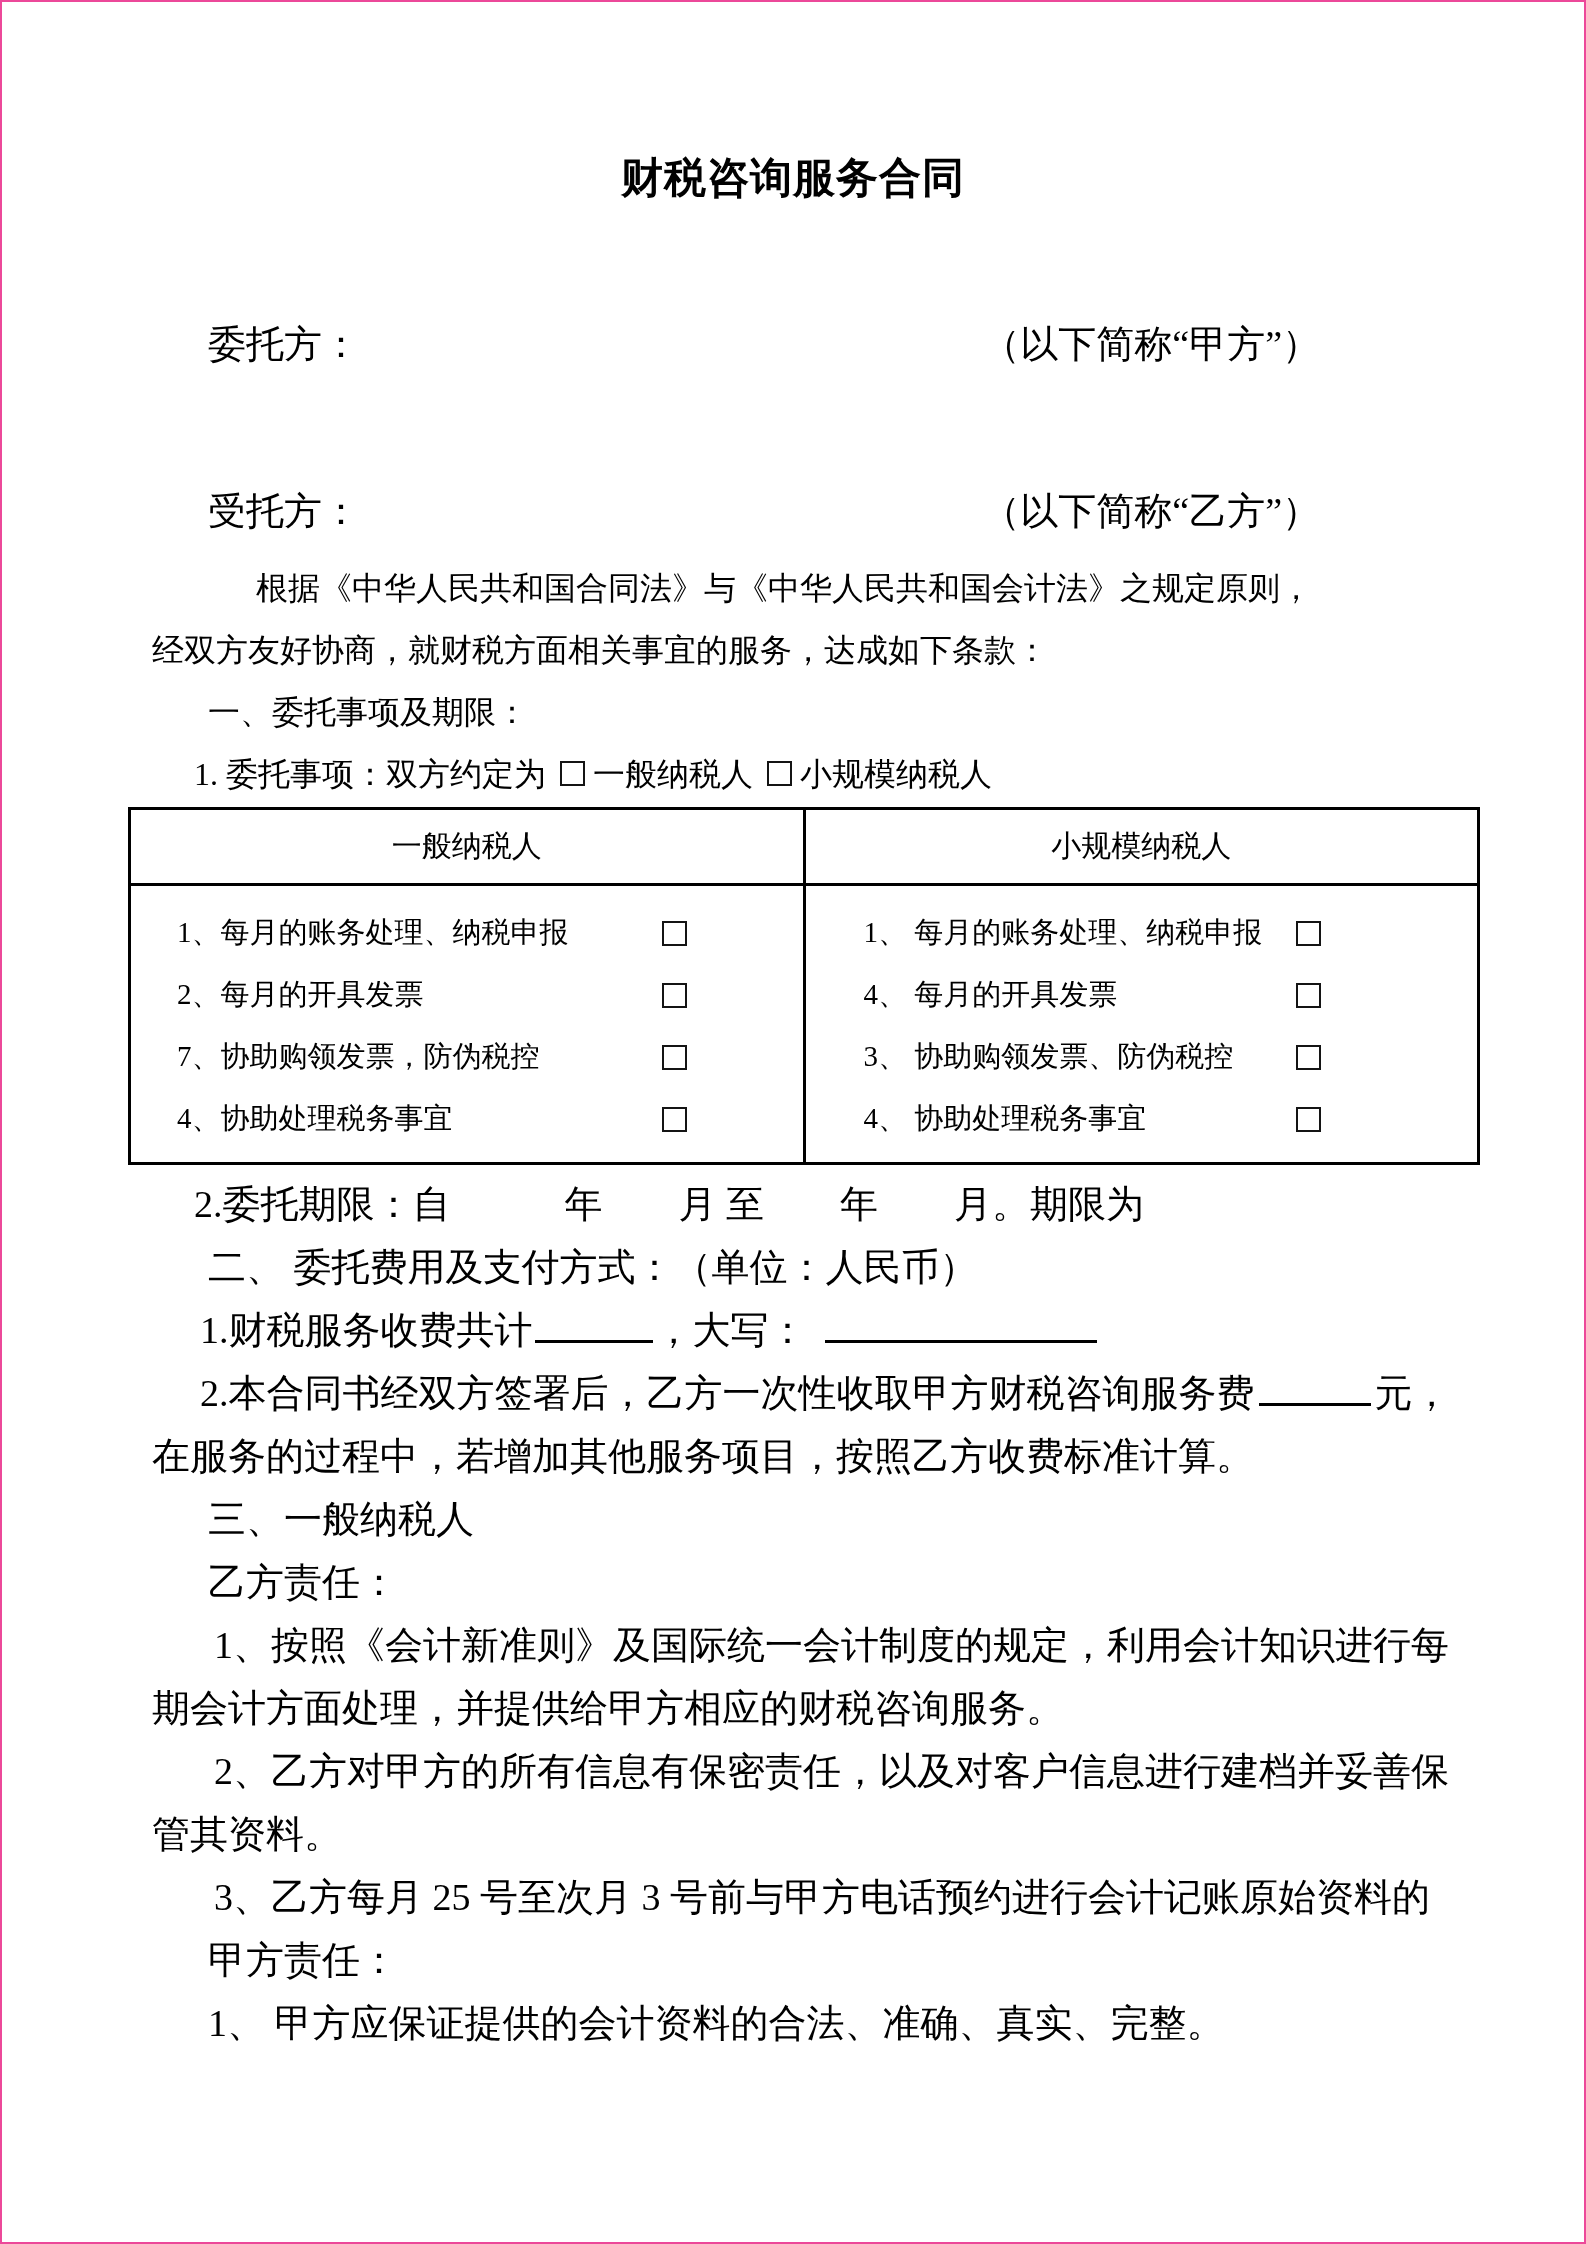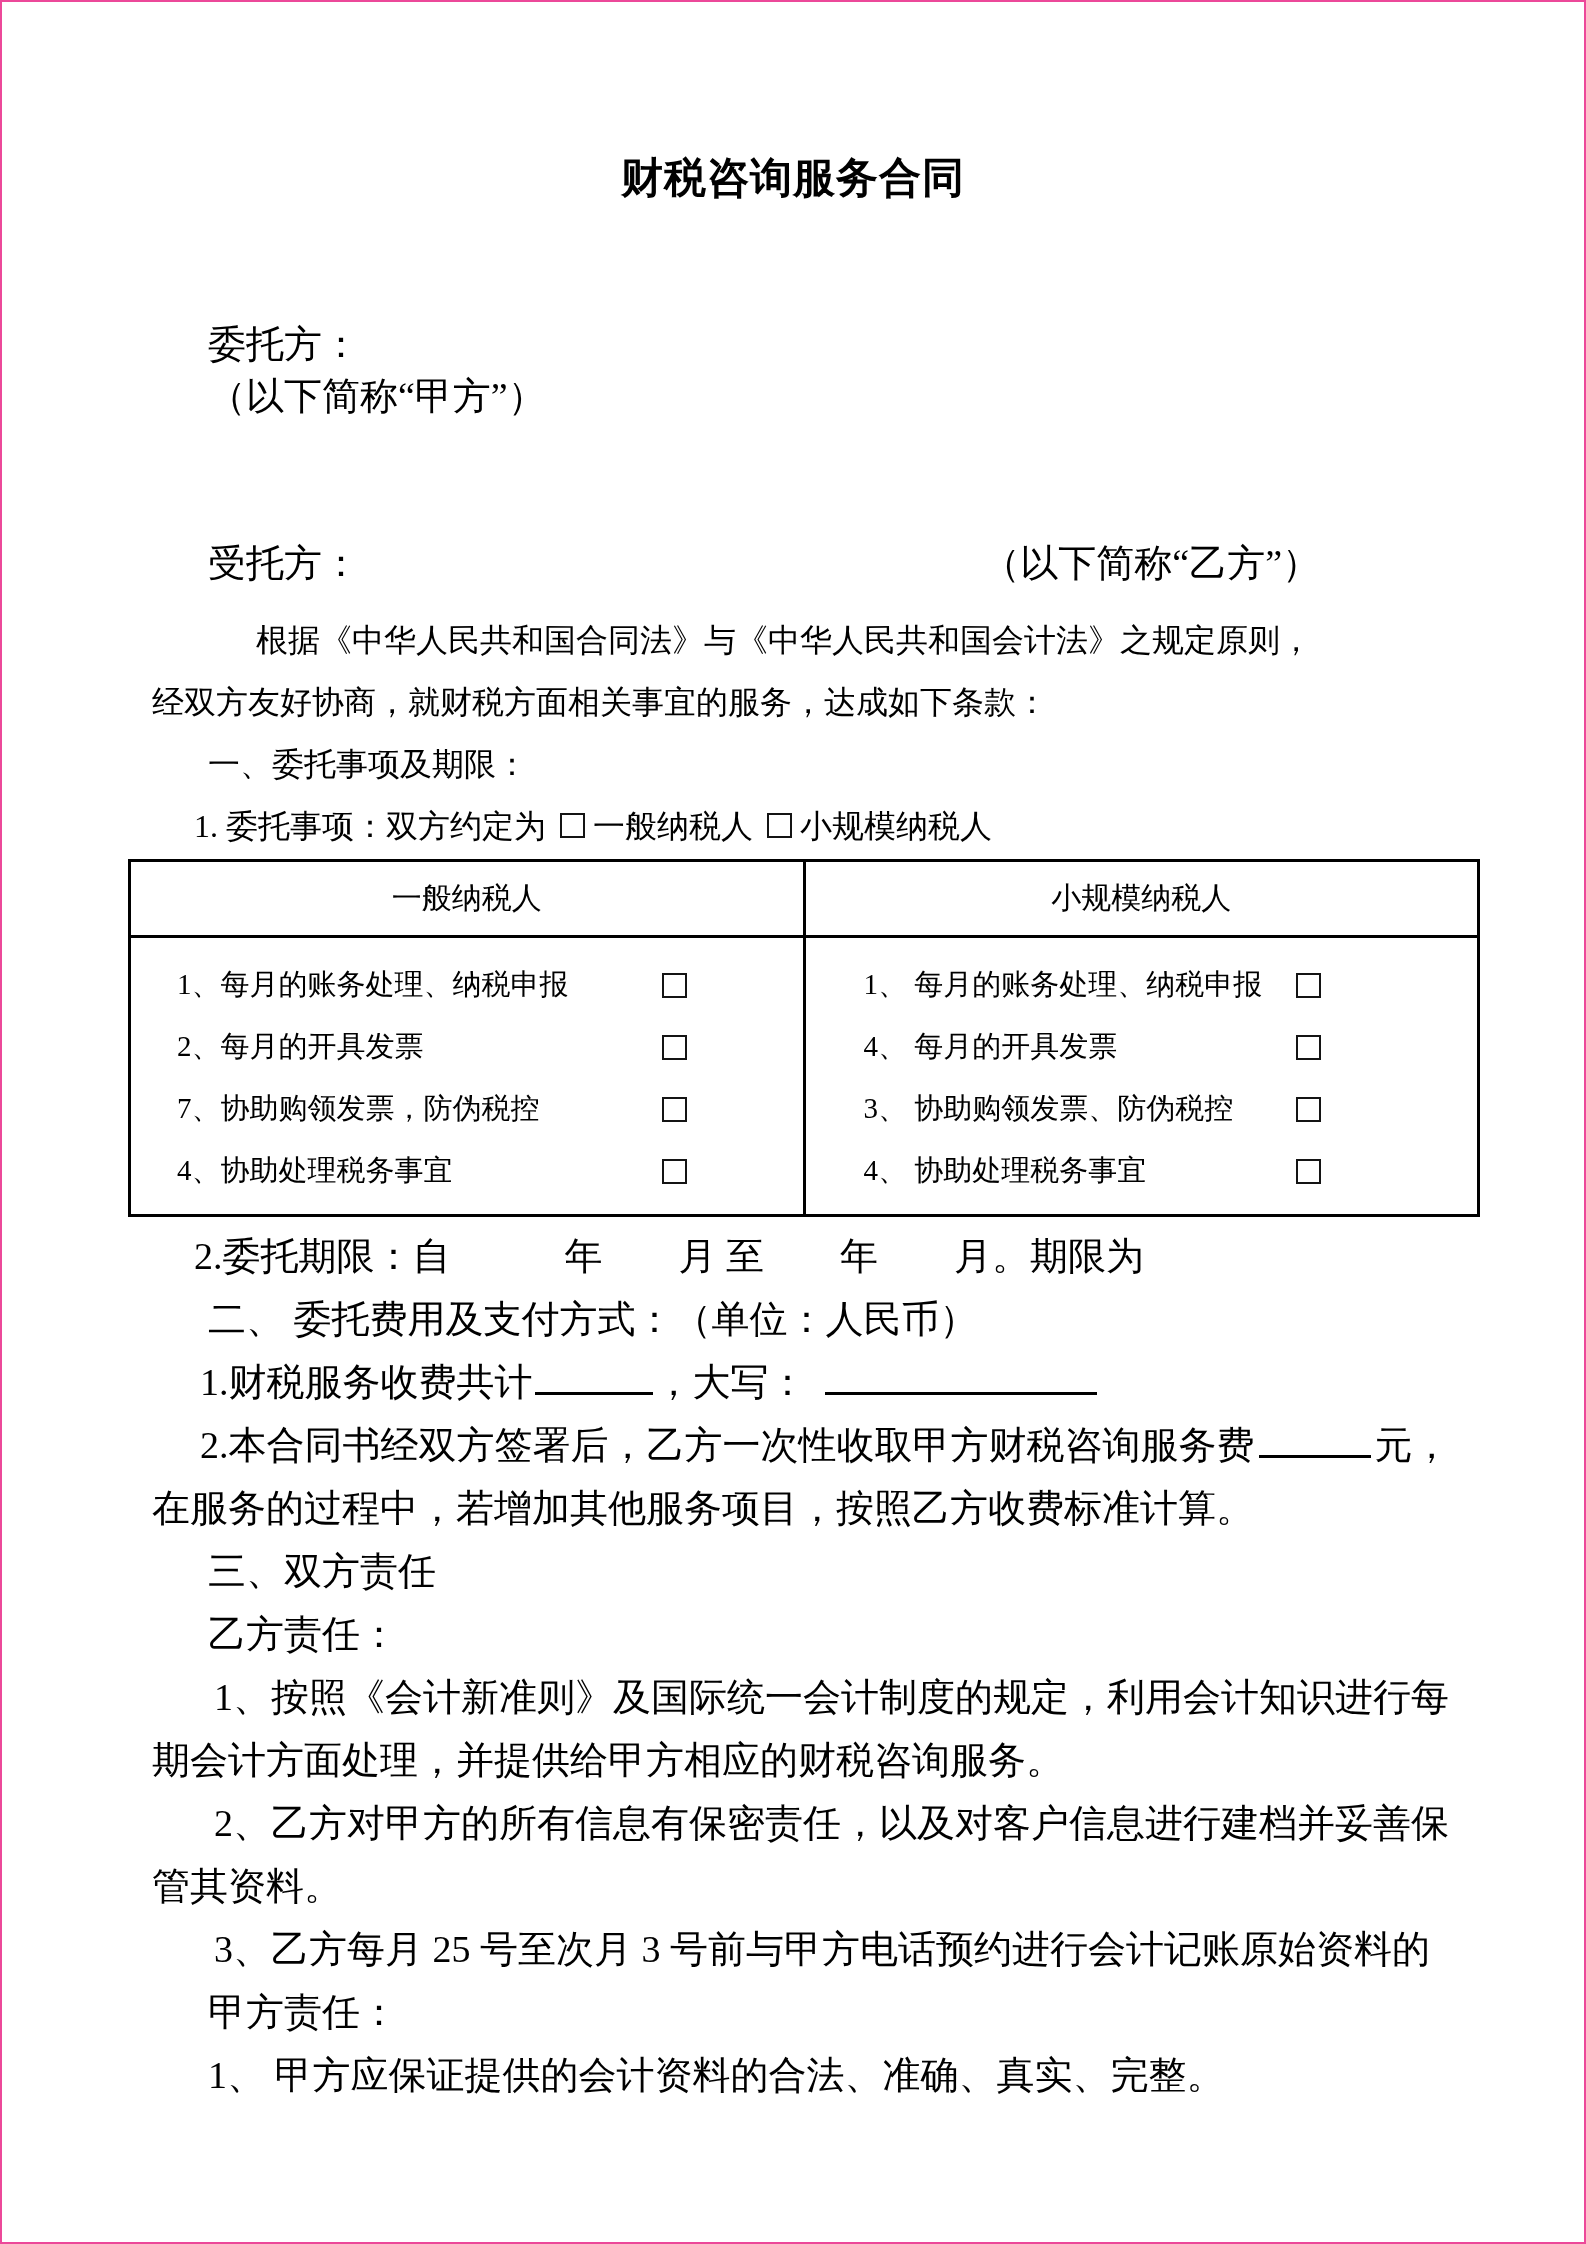--- a/index.html
+++ b/index.html
@@ -28,21 +28,21 @@
   }
 
   .party-row {
     display:flex;
     justify-content:space-between;
     font-size:38px;
     line-height:52px;
     padding-left:56px;
     padding-right:114px;
   }
-  .party-a { margin-top:110px;flex-direction:column; }
+  .party-a { margin-top:110px; }
   .party-b { margin-top:115px; }
 
   .body-pre  { margin-top:20px; font-size:32px; line-height:62px; }
   .body-post { margin-top:8px;  font-size:38px; line-height:63px; }
 
   .line { white-space:nowrap; }
   .first-indent { text-indent:104px; }
   .ind-1   { padding-left:56px; }  
   .ind-num { padding-left:42px; }  
   .ind-fee { padding-left:48px; }
@@ -181,21 +181,21 @@
     <div class="body-post">
       <div class="line ind-num">2.委托期限：自　　　年　　月 至　　年　　月。期限为</div>
       <div class="line ind-1">二、 委托费用及支付方式：（单位：人民币）</div>
       <div class="line ind-fee">
         <span>1.财税服务收费共计</span><span class="blank blank-fee"></span><span>，大写：</span><span class="dash-line"></span>
       </div>
       <div class="line ind-fee">
         <span>2.本合同书经双方签署后，乙方一次性收取甲方财税咨询服务费</span><span class="blank blank-amount"></span><span>元，</span>
       </div>
       <div class="line">在服务的过程中，若增加其他服务项目，按照乙方收费标准计算。</div>
-      <div class="line ind-1">三、双方责任</div>
+      <div class="line ind-1">三、一般纳税人</div>
       <div class="line ind-1">乙方责任：</div>
       <div class="line ind-resp">1、按照《会计新准则》及国际统一会计制度的规定，利用会计知识进行每</div>
       <div class="line">期会计方面处理，并提供给甲方相应的财税咨询服务。</div>
       <div class="line ind-resp">2、乙方对甲方的所有信息有保密责任，以及对客户信息进行建档并妥善保</div>
       <div class="line">管其资料。</div>
       <div class="line ind-resp">3、乙方每月 25 号至次月 3 号前与甲方电话预约进行会计记账原始资料的</div>
       <div class="line ind-1">甲方责任：</div>
       <div class="line ind-1">1、 甲方应保证提供的会计资料的合法、准确、真实、完整。</div>
     </div>
 

